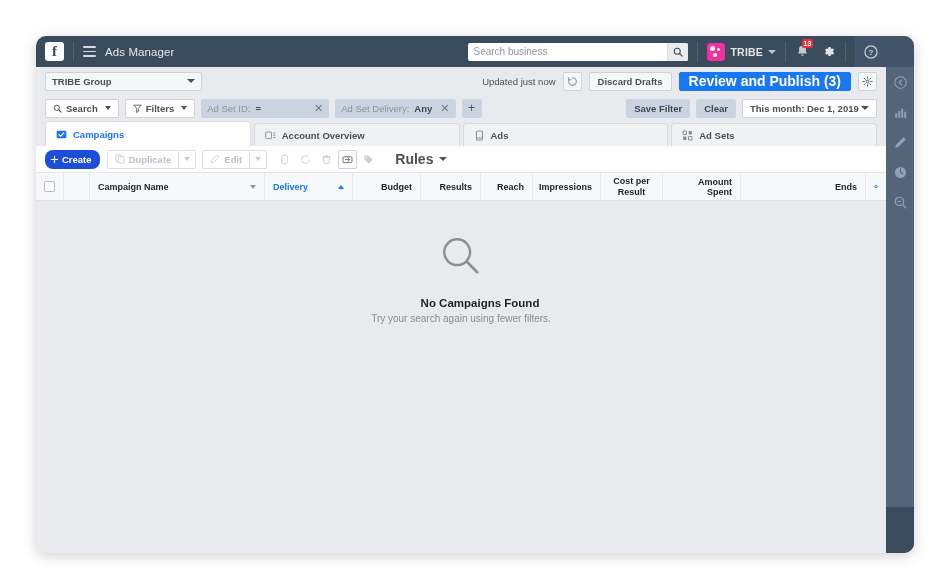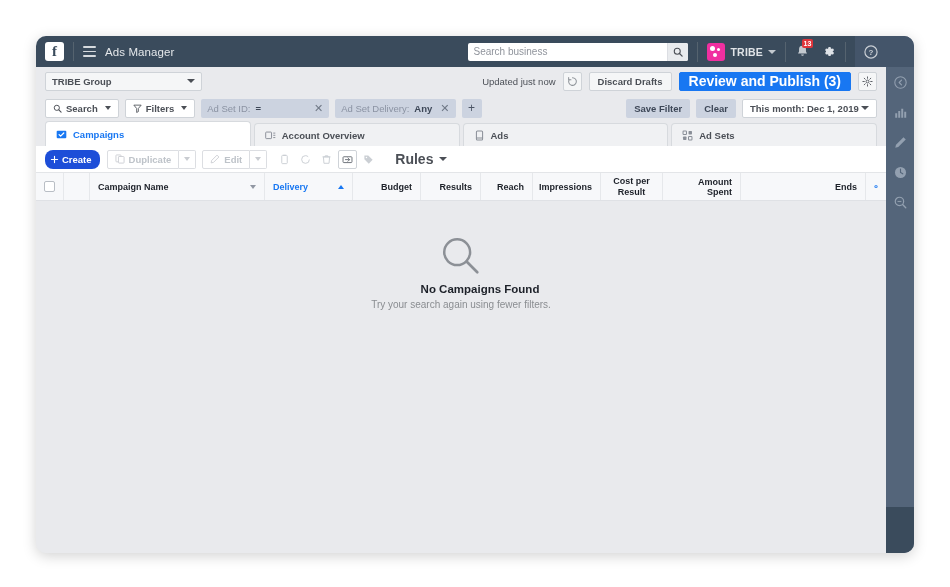--- a/index.html
+++ b/index.html
@@ -316,21 +316,21 @@
   .sortcaret.up { border-bottom: 4px solid #1877f2; }
 
   .table-body {
     flex: 1; background: #e9eaed;
     position: relative; overflow: hidden;
   }
   .empty-state {
     position: absolute; left: 0; right: 0; top: 32px;
     display: flex; flex-direction: column; align-items: center;
   }
-  .empty-title { font-size: 11.5px; font-weight: bold; color: #1d2129; margin-top: 4px; padding-left: 38px; }
+  .empty-title { font-size: 11.5px; font-weight: bold; color: #1d2129; margin-top: 18px; padding-left: 38px; }
   .empty-sub { font-size: 10px; color: #8a8d91; margin-top: 4px; }
 
   
   .rail {
     width: 28px; background: #54657a;
     display: flex; flex-direction: column; align-items: center;
     flex: none;
   }
   .rail-top { height: 31px; width: 100%; background: #44556a; }
   .rail-icon {

